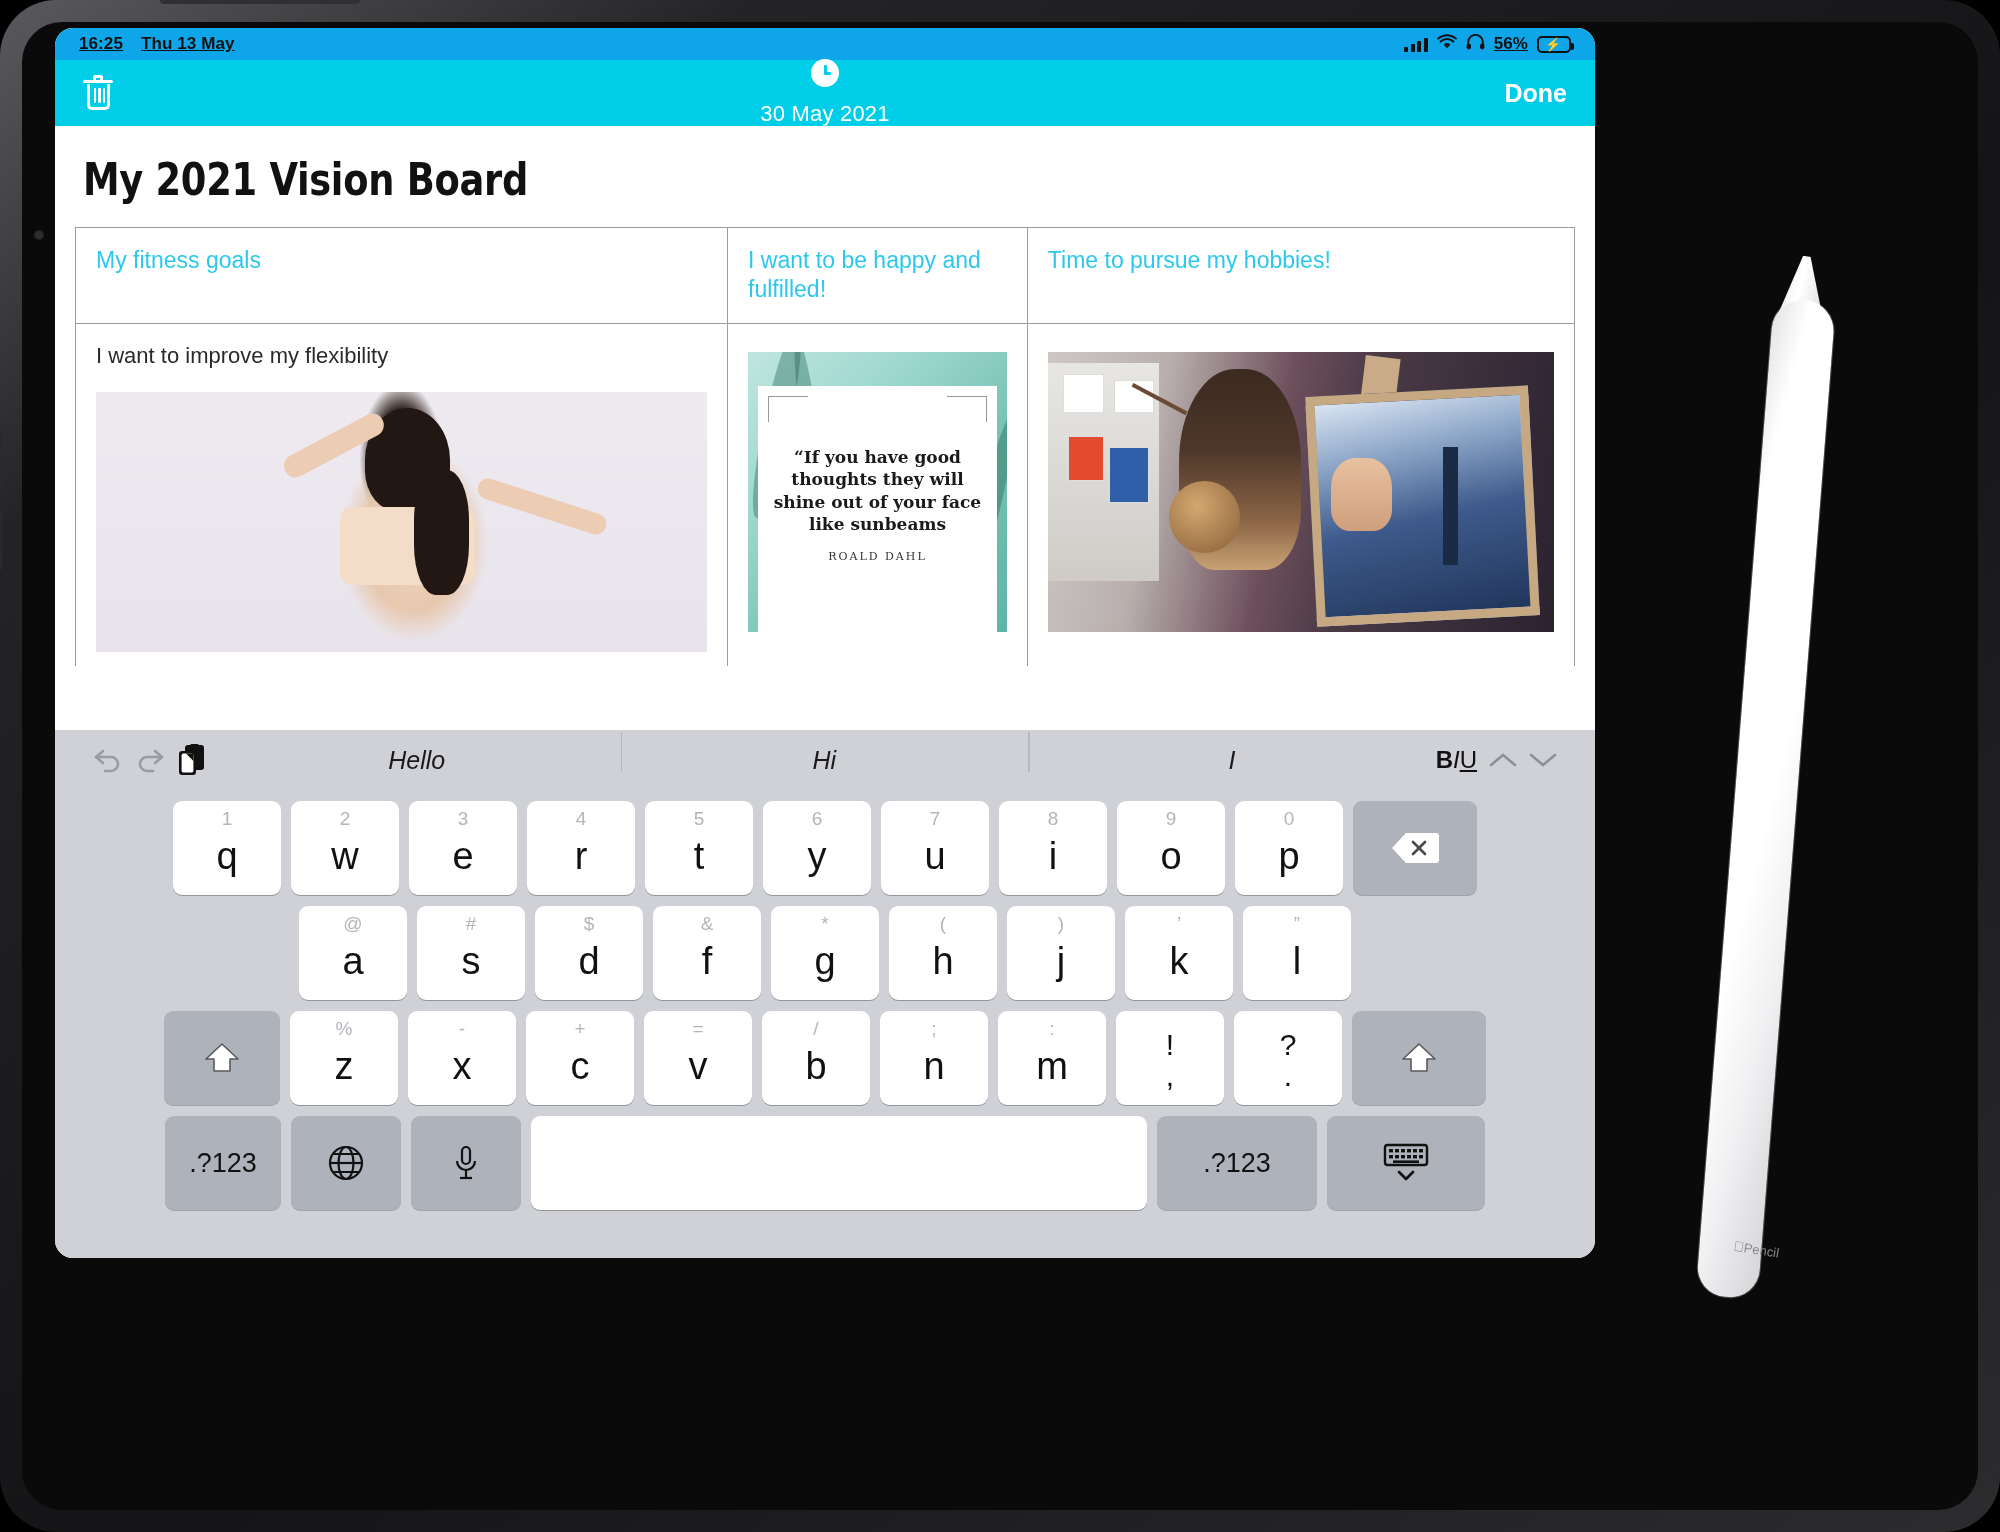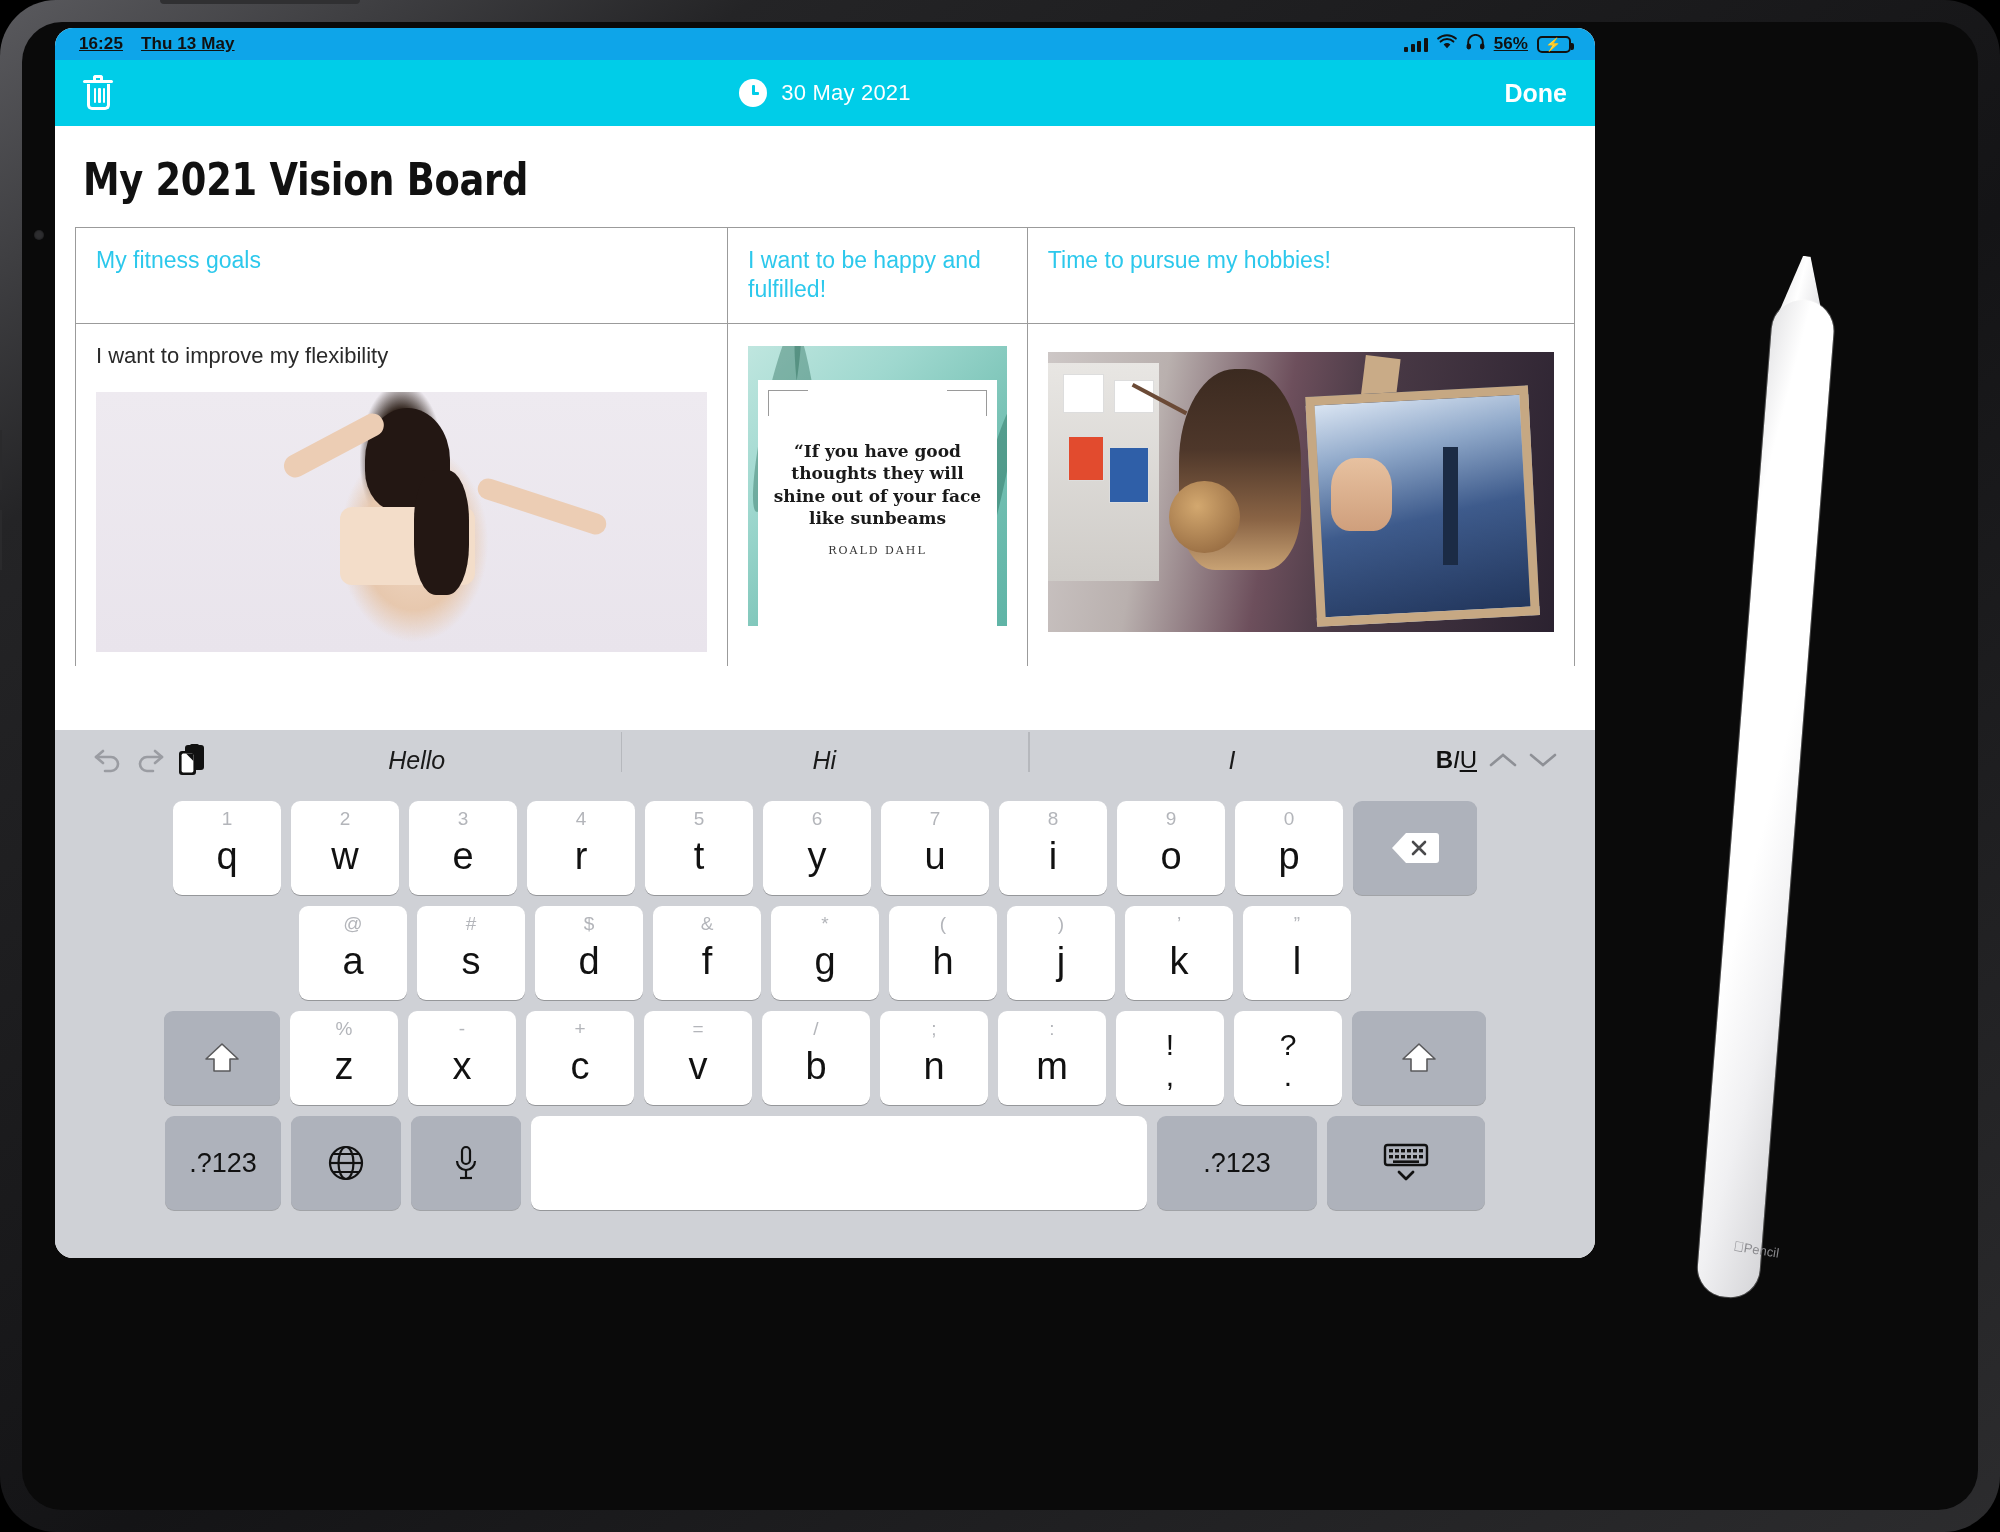--- a/index.html
+++ b/index.html
@@ -61,21 +61,21 @@
   .batt .fill{height:100%;width:100%;background:#3ad04b;border-radius:2px;}
   .batt .bolt{position:absolute;left:50%;top:50%;transform:translate(-50%,-50%);
               font-size:13px;color:#111;line-height:1;}
 
   
   #navbar {
     height:66px; background:#00CDE8; display:flex; align-items:center;
     padding:0 28px; position:relative;
   }
   #nav-center { position:absolute; left:0; right:0; display:flex; justify-content:center;
-                align-items:center; gap:14px; pointer-events:none; }
+                align-items:center; gap:14px; pointer-events:none;flex-direction:column; }
   #nav-center > * { pointer-events:auto; }
   .nav-date { color:#fff; font-size:22px; font-weight:500; letter-spacing:.2px; }
   #done-btn { margin-left:auto; color:#fff; font-size:25px; font-weight:600; z-index:2; }
   .clock-ico { width:28px; height:28px; border-radius:50%; background:#fff; position:relative; }
   .clock-ico::before{content:"";position:absolute;left:13px;top:6px;width:2.5px;height:9px;
                      background:#00CDE8;border-radius:1px;}
   .clock-ico::after{content:"";position:absolute;left:13px;top:13px;width:7px;height:2.5px;
                     background:#00CDE8;border-radius:1px;}
   .trash {
     width:30px; height:36px; position:relative;
@@ -104,21 +104,21 @@
   
   .img-yoga { margin-top:22px; height:260px; width:100%;
     background:
       radial-gradient(ellipse 120px 160px at 52% 58%, #f0d8c4 0%, #e7c8ae 42%, rgba(231,200,174,0) 62%),
       radial-gradient(ellipse 60px 110px at 50% 26%, #1d1511 0%, #2a1d15 45%, rgba(42,29,21,0) 70%),
       linear-gradient(#eeeaf0,#e9e4ec); position:relative; overflow:hidden; }
   .yoga-arm{position:absolute;background:#eccdb4;border-radius:40px;}
   .yoga-hair{position:absolute;background:#231713;border-radius:50% 50% 40% 40%;}
   .yoga-top{position:absolute;background:#f3ddc9;border-radius:12px;}
 
-  .img-quote { margin-top:4px; height:280px; width:100%;
+  .img-quote { margin-top:10px; height:280px; width:100%;
     background: linear-gradient(135deg,#bfe6df 0%,#9fd8cf 30%,#79c3b6 60%,#5fb4a6 100%);
     position:relative; overflow:hidden; }
   .img-quote .blade{position:absolute;background:rgba(20,90,70,.35);border-radius:50%;
                     transform-origin:center;}
   .quote-card{position:absolute;left:10px;right:10px;top:34px;bottom:-6px;background:#fff;
               padding:26px 14px 10px 14px;}
   .quote-card .corner{position:absolute;width:40px;height:26px;border:1.5px solid #9a9a9a;}
   .quote-card .c-l{left:10px;top:10px;border-right:none;border-bottom:none;}
   .quote-card .c-r{right:10px;top:10px;border-left:none;border-bottom:none;}
   .quote-txt{font-family:"DejaVu Serif","Liberation Serif",serif;font-weight:700;font-size:17px;

